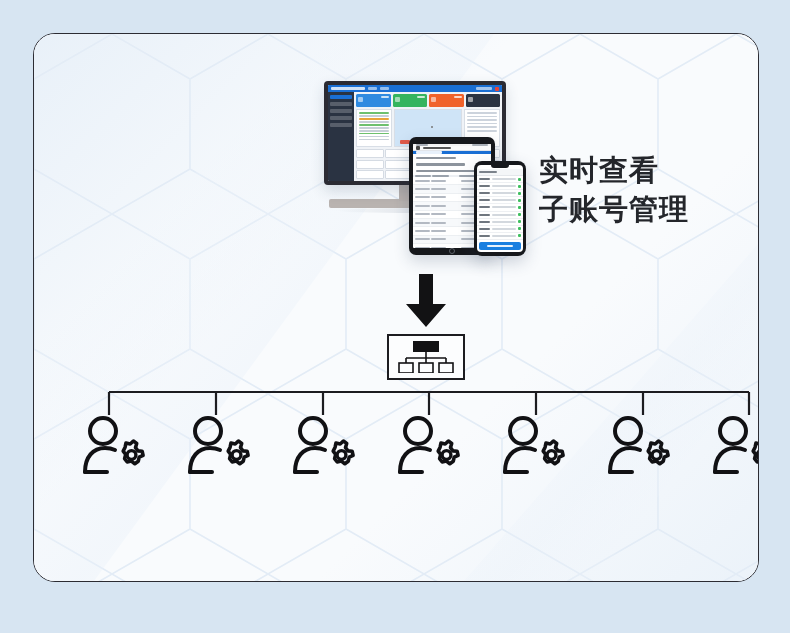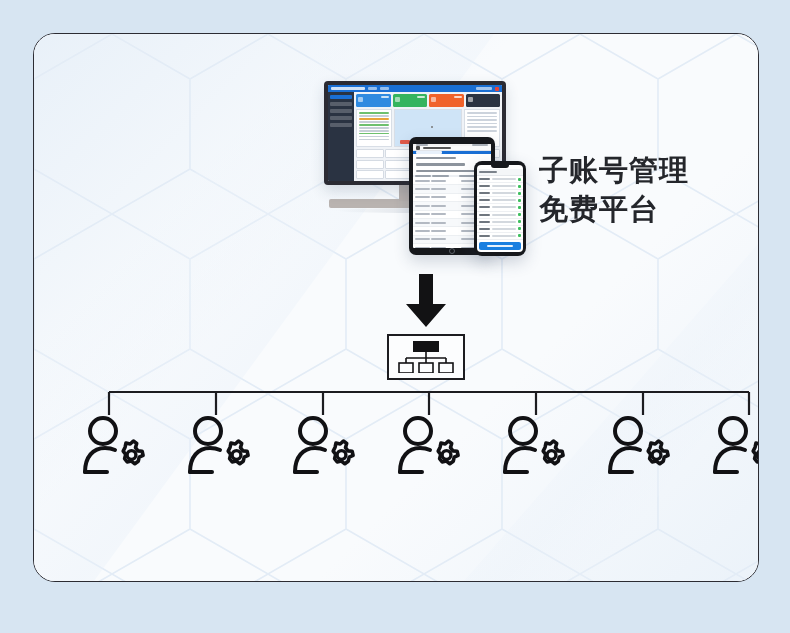--- a/index.html
+++ b/index.html
@@ -461,22 +461,22 @@
             </div>
         </div>
         <div class="ph-btn">
             <i></i>
           </div>
       </div>
     </div>
   </div>
 
   <div id="headline">
+    <div>实时查看</div>
     <div>子账号管理</div>
-    <div>免费平台</div>
   </div>
 
   <svg id="arrow" width="42" height="54" viewBox="0 0 42 54">
     <path d="M14 0 H28 V30 H41 L21 53 L1 30 H14 Z" fill="#121214"></path>
   </svg>
 
   <div id="switchbox">
     <svg width="58" height="32" viewBox="0 0 58 32">
       <rect x="16" y="0" width="26" height="11" fill="#121214"></rect>
       <path d="M29 11 V17 M9 17 H49 M9 17 V22 M29 17 V22 M49 17 V22" stroke="#121214" stroke-width="1.6" fill="none"></path>

